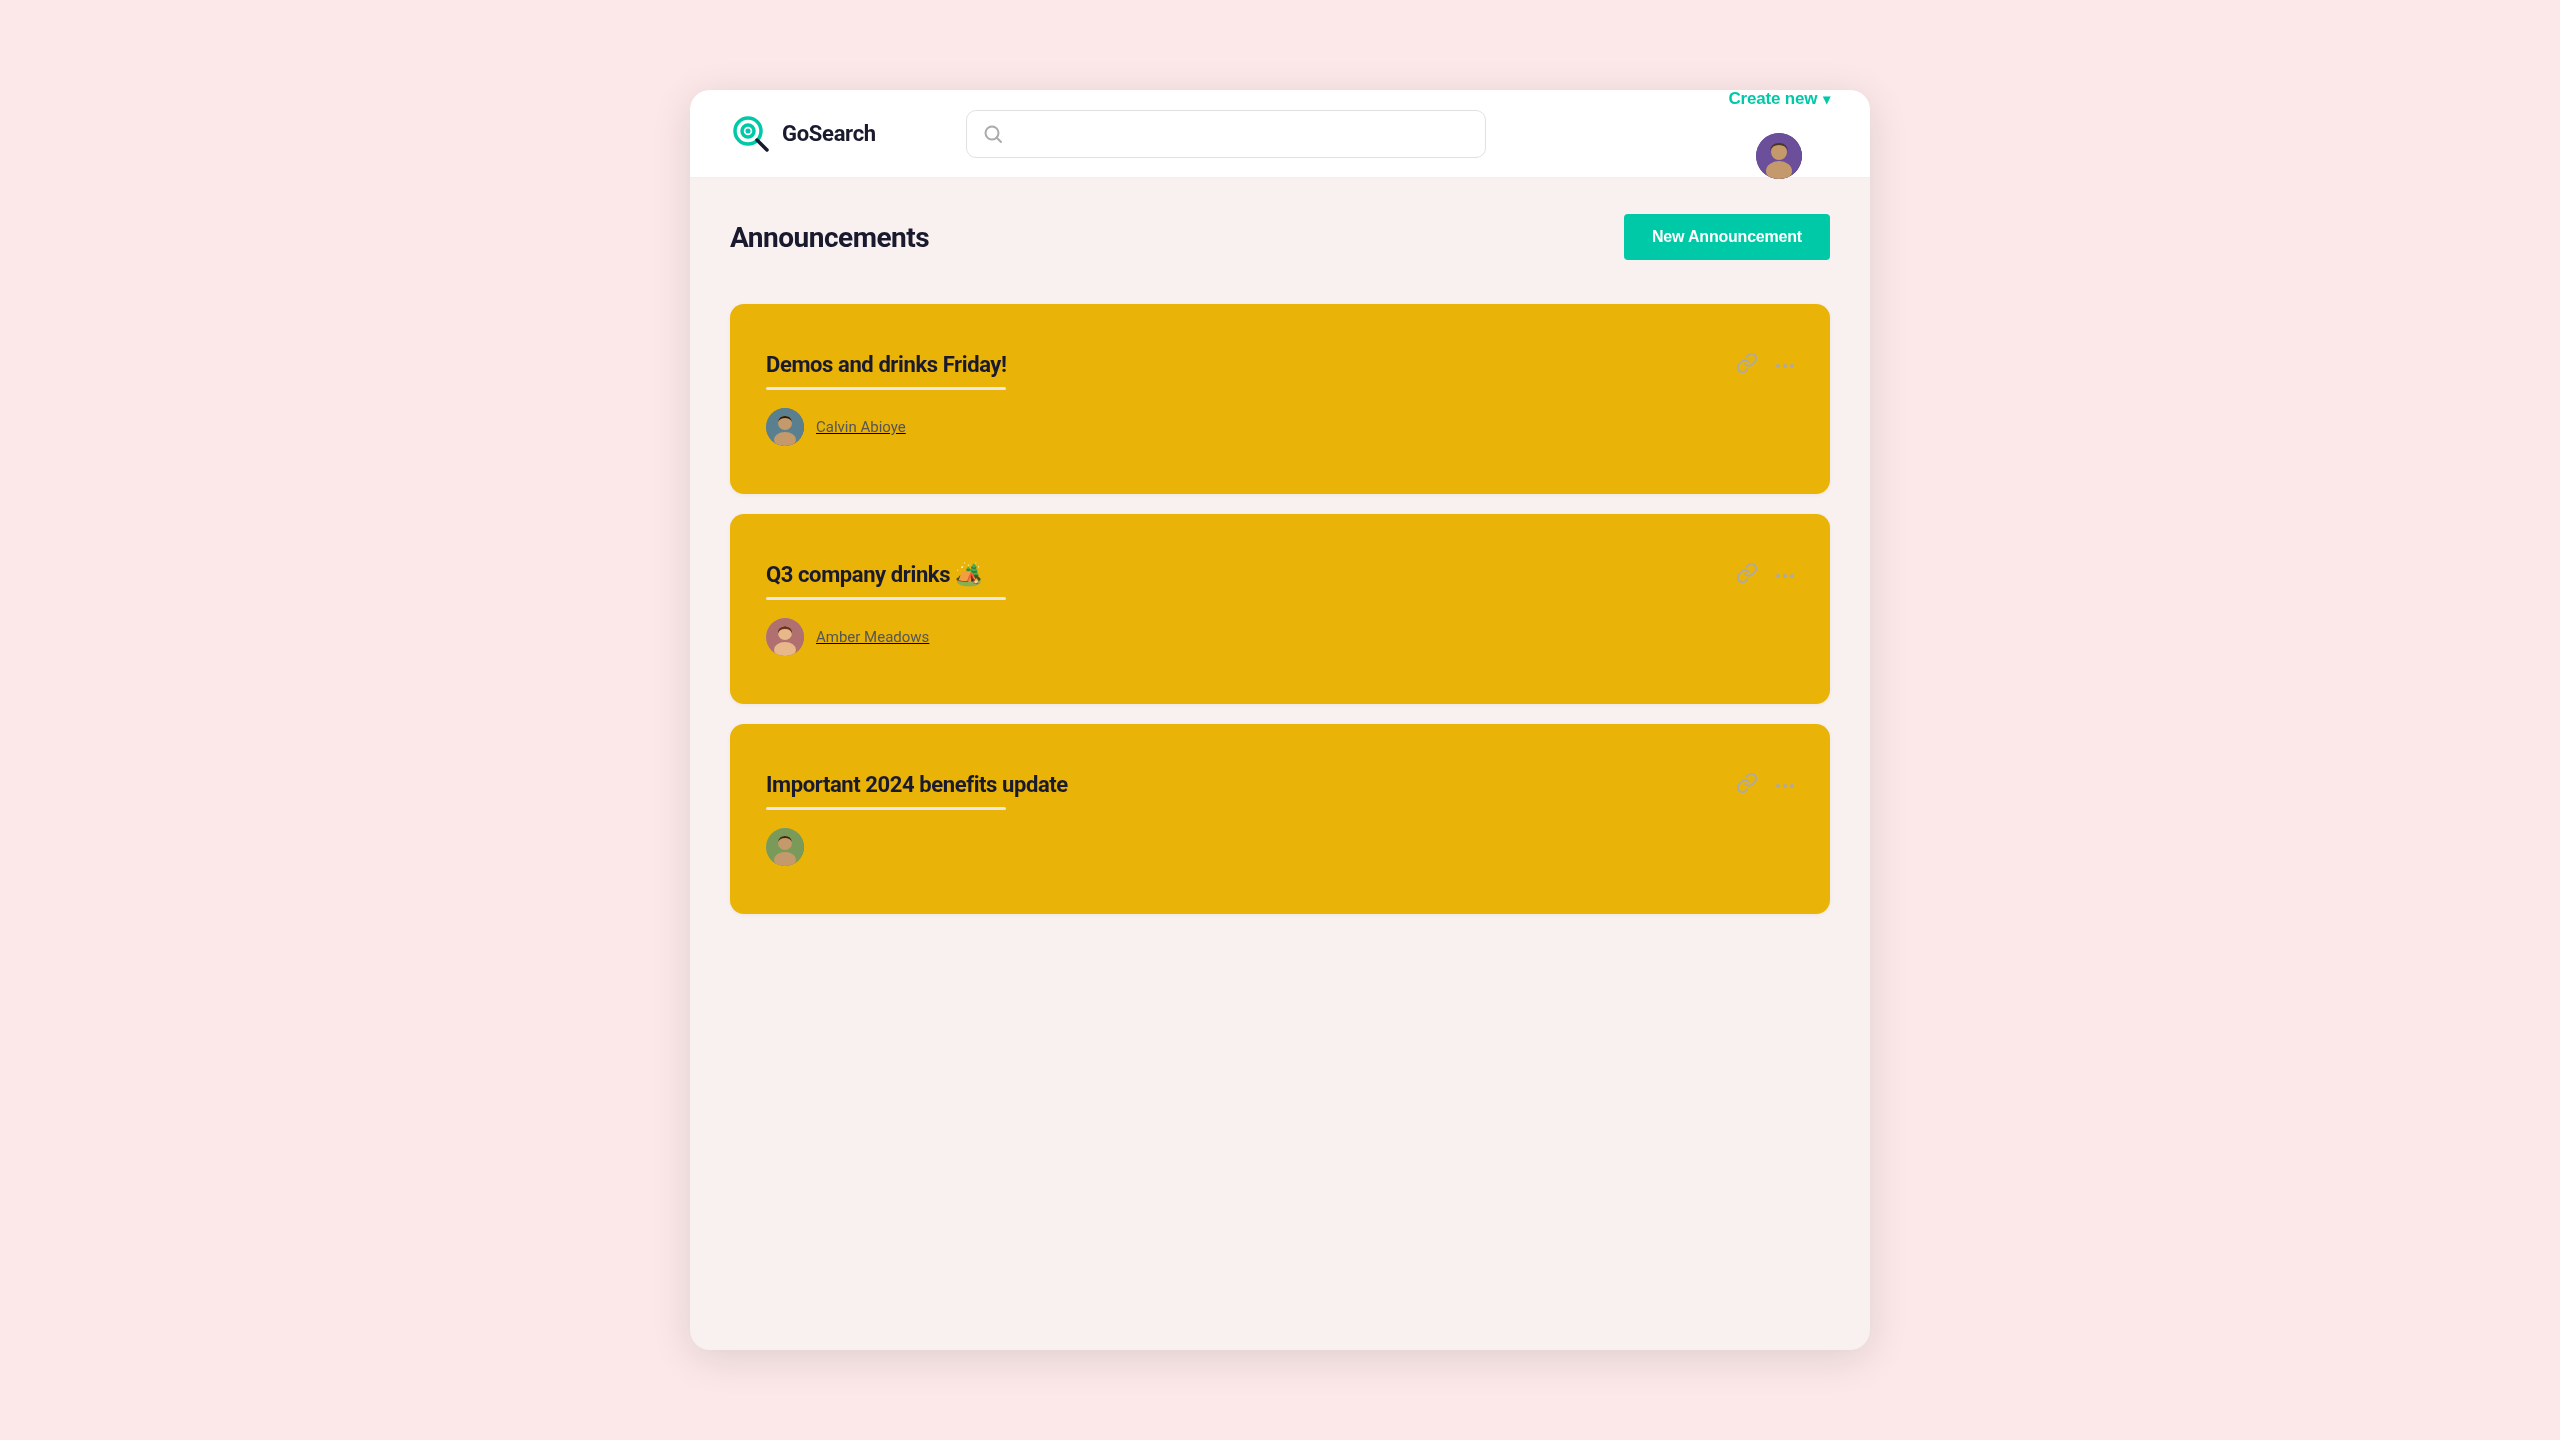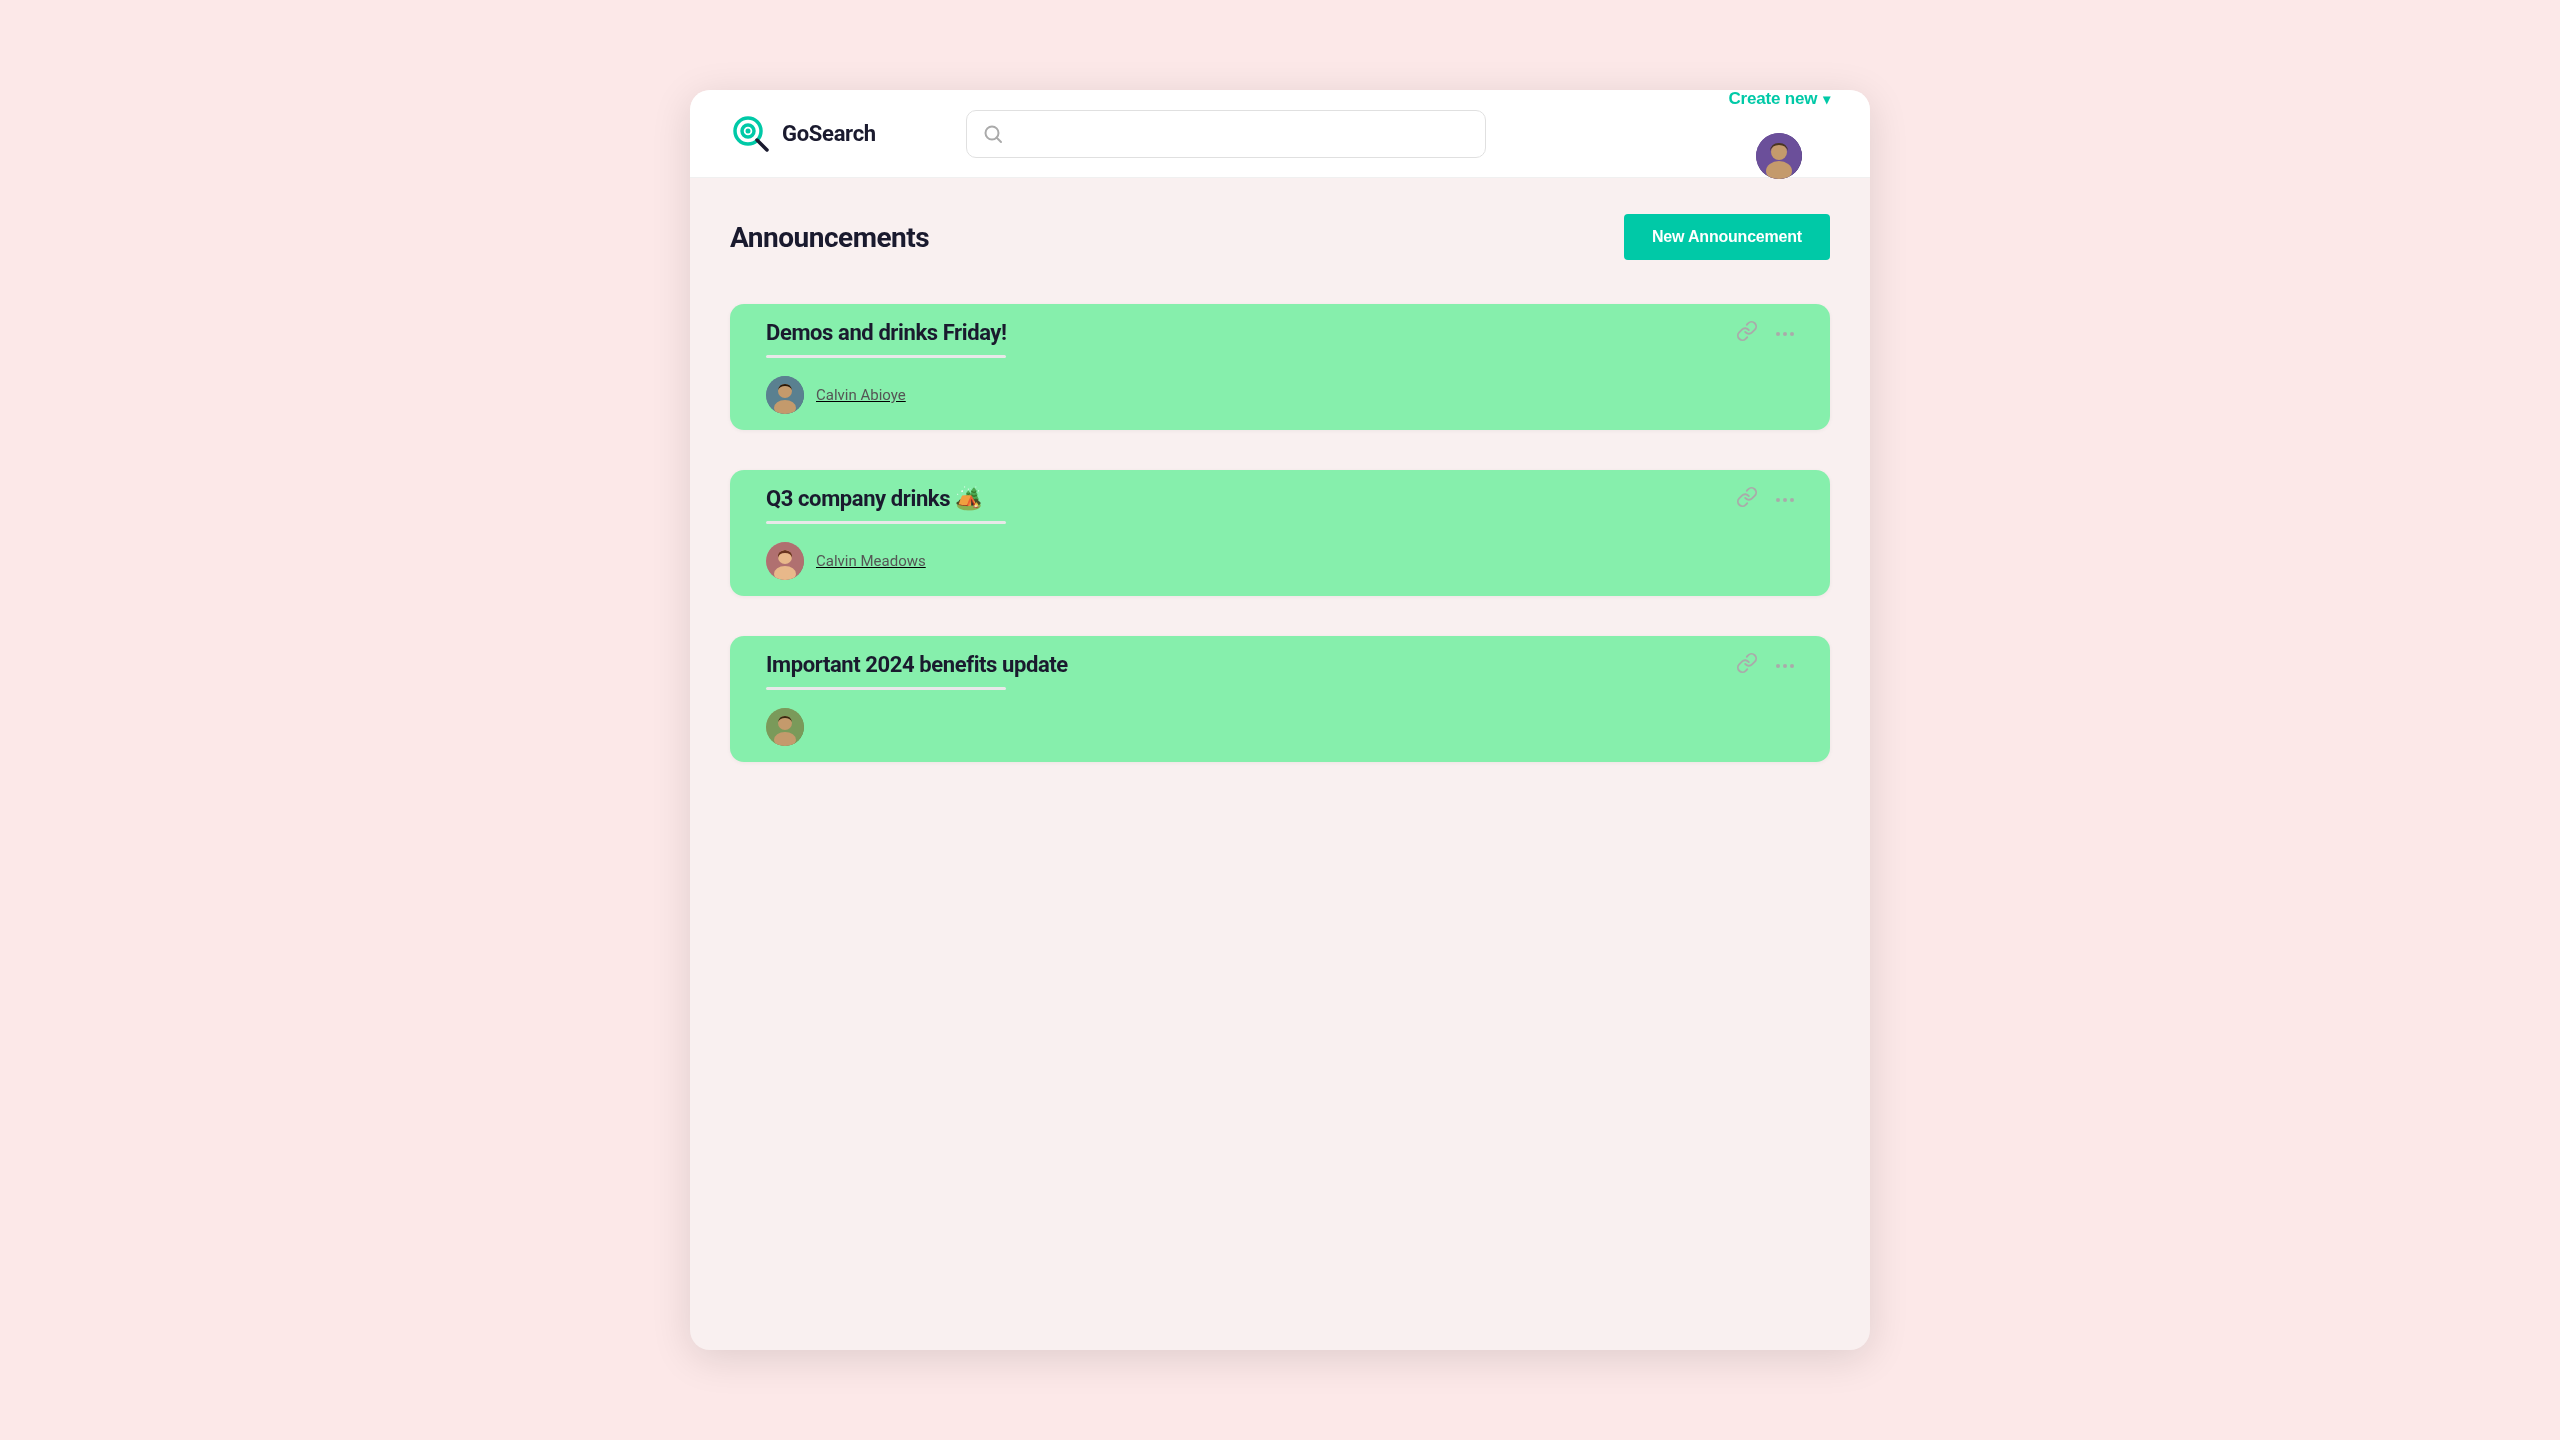--- a/index.html
+++ b/index.html
@@ -158,26 +158,25 @@
       border-radius: 4px;
       padding: 14px 28px;
       font-size: 16px;
       font-weight: 600;
       cursor: pointer;
       letter-spacing: -0.2px;
     }
 
     
     .announcement-card {
-      background: #86efac;
+      background: #eab308;
       border-radius: 14px;
-      padding: 16px 36px;
+      padding: 48px 36px;
       margin-bottom: 20px;
       box-shadow: 0 1px 4px rgba(0,0,0,0.05);
-      margin-top: 40px;
     }
 
     .card-top {
       display: flex;
       align-items: flex-start;
       justify-content: space-between;
     }
 
     .card-title {
       font-size: 22px;
@@ -358,21 +357,21 @@
           <div class="card-divider"></div>
           <div class="card-author">
             <div class="author-avatar author-avatar-2">
               <svg width="38" height="38" viewBox="0 0 38 38" fill="none">
                 <circle cx="19" cy="19" r="19" fill="#b07070"></circle>
                 <circle cx="19" cy="15" r="7" fill="#e8b88a"></circle>
                 <ellipse cx="19" cy="32" rx="11" ry="8" fill="#e8b88a"></ellipse>
                 <path d="M12 16 Q11 9 19 8 Q27 9 26 16 Q25 11 19 11 Q13 11 12 16Z" fill="#6a3520"></path>
               </svg>
             </div>
-            <span class="author-name">Calvin Meadows</span>
+            <span class="author-name">Amber Meadows</span>
           </div>
         </div>
         <div class="card-actions">
           <span class="link-icon">
             <svg class="icon-svg" viewBox="0 0 24 24">
               <path d="M10 13a5 5 0 0 0 7.54.54l3-3a5 5 0 0 0-7.07-7.07l-1.72 1.71" stroke-linecap="round" stroke-linejoin="round"></path>
               <path d="M14 11a5 5 0 0 0-7.54-.54l-3 3a5 5 0 0 0 7.07 7.07l1.71-1.71" stroke-linecap="round" stroke-linejoin="round"></path>
             </svg>
           </span>
           <div class="dots-icon">

